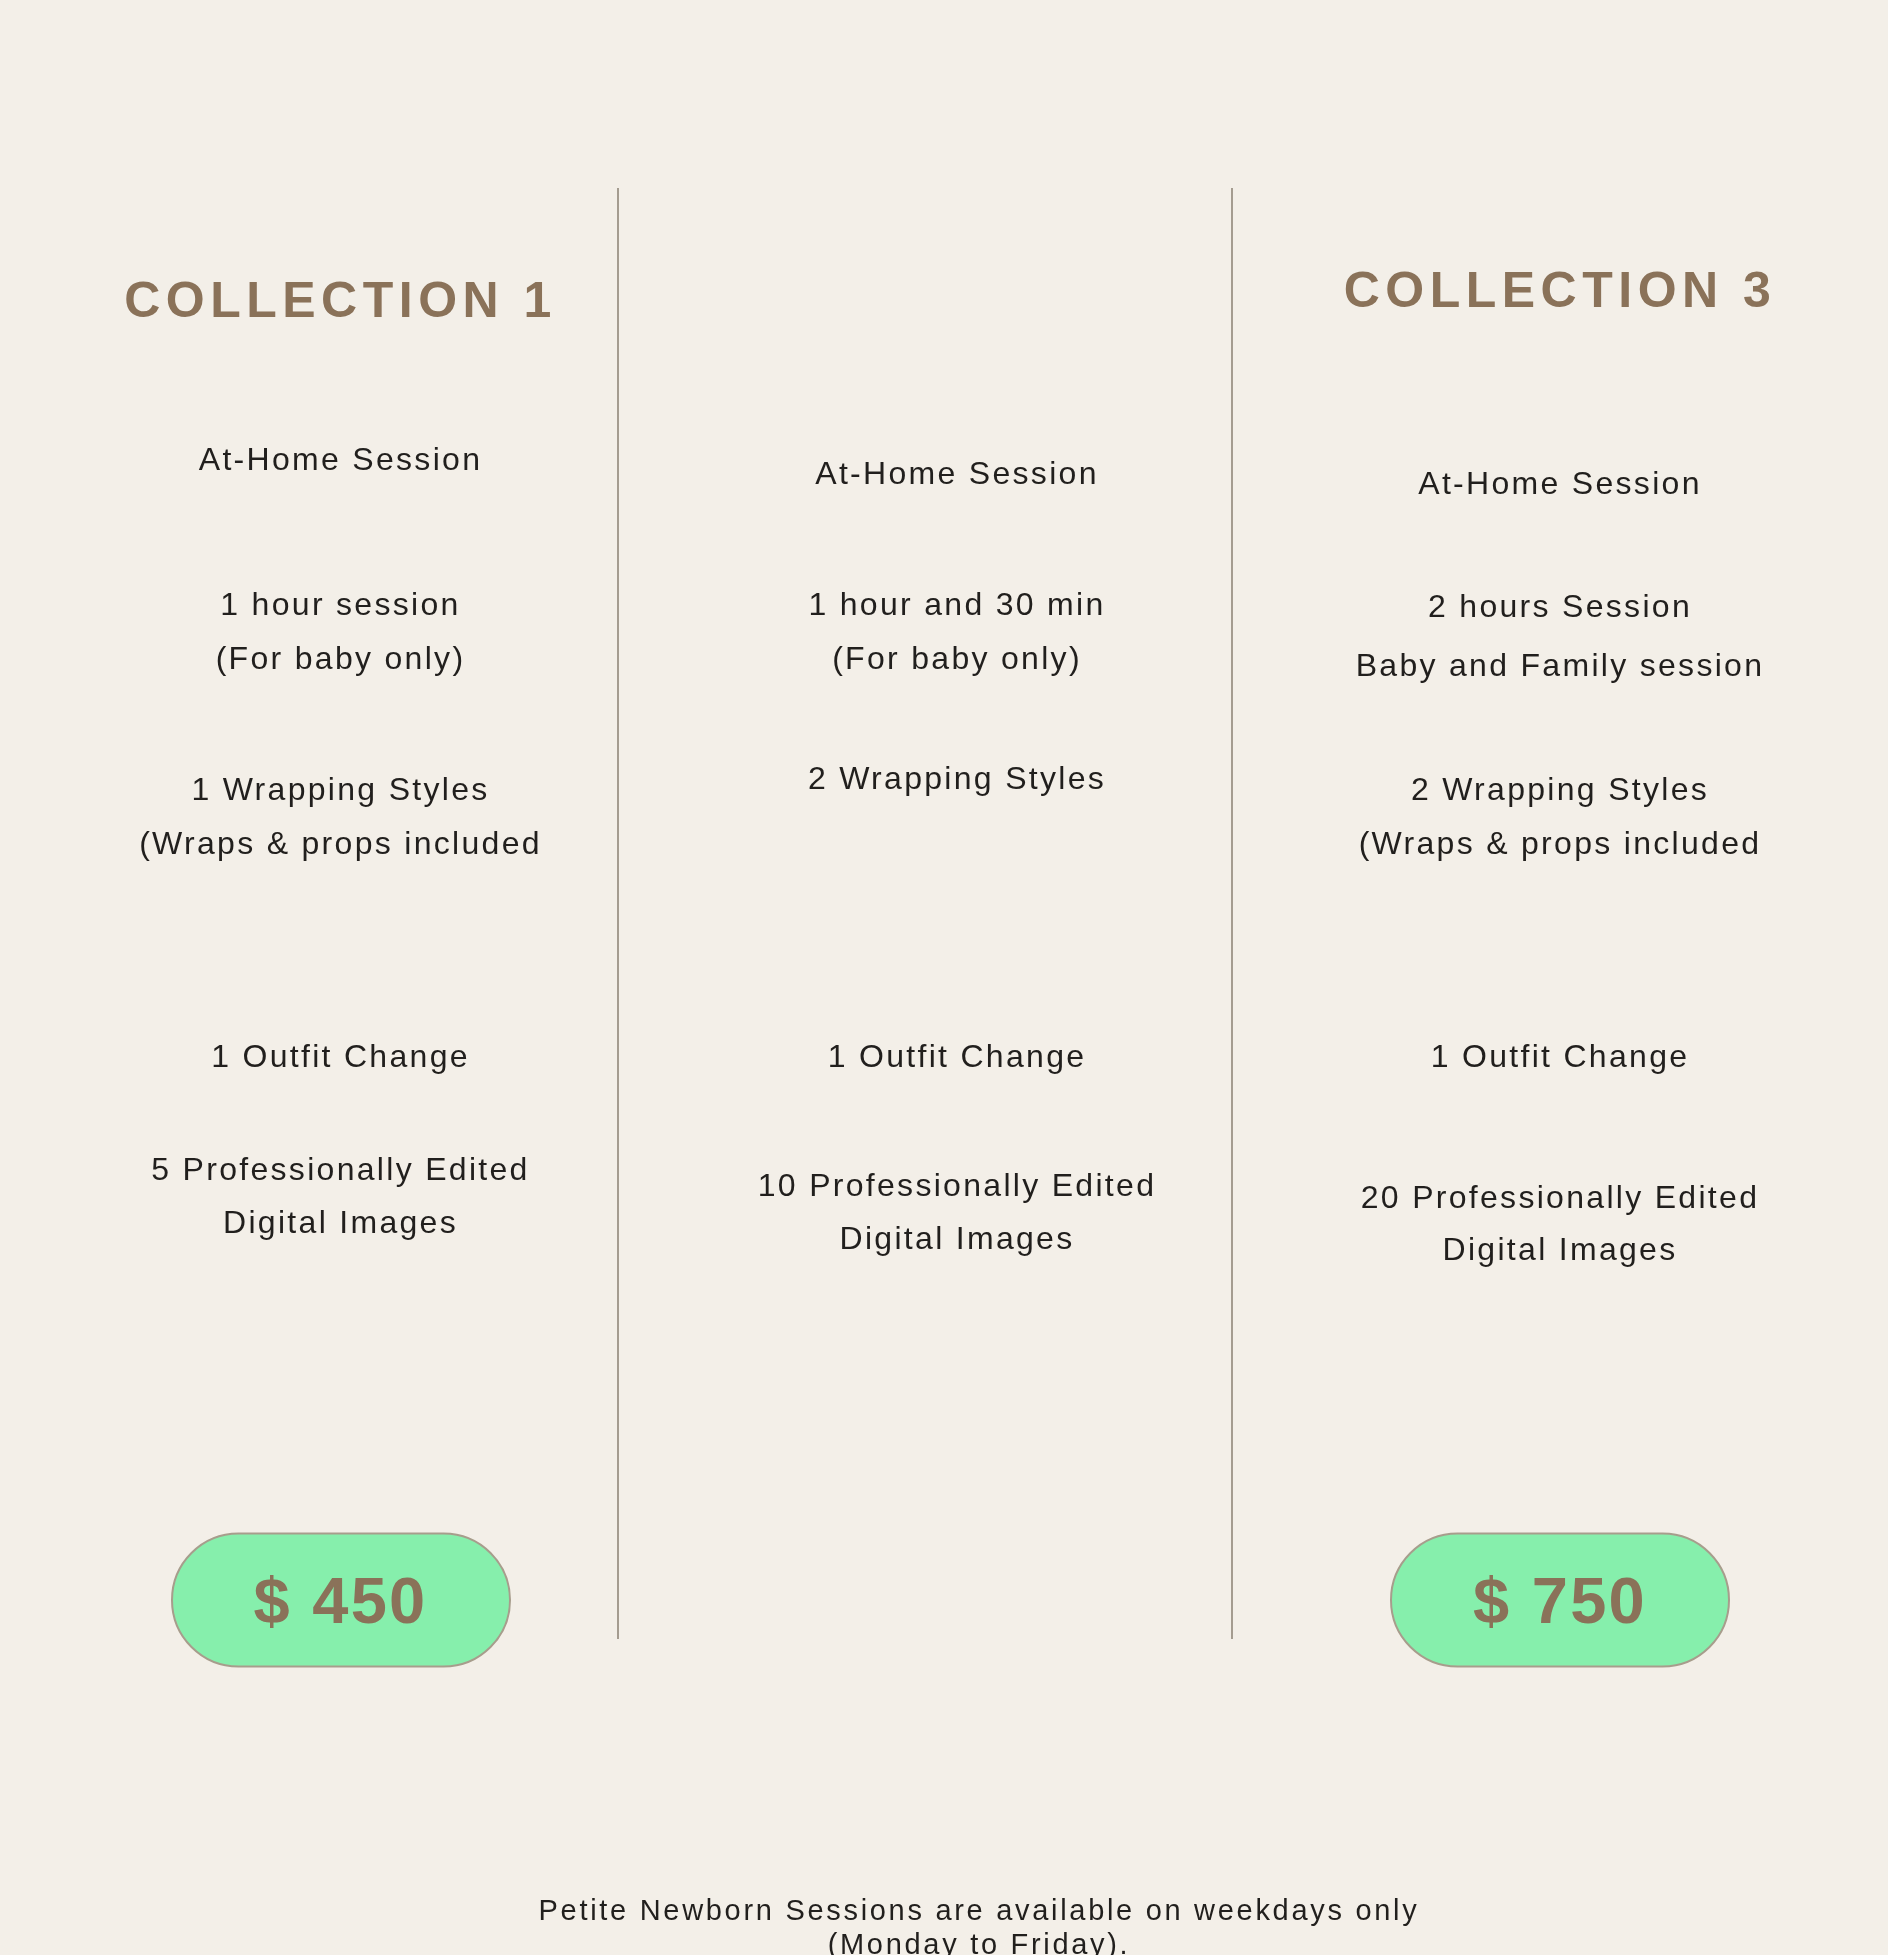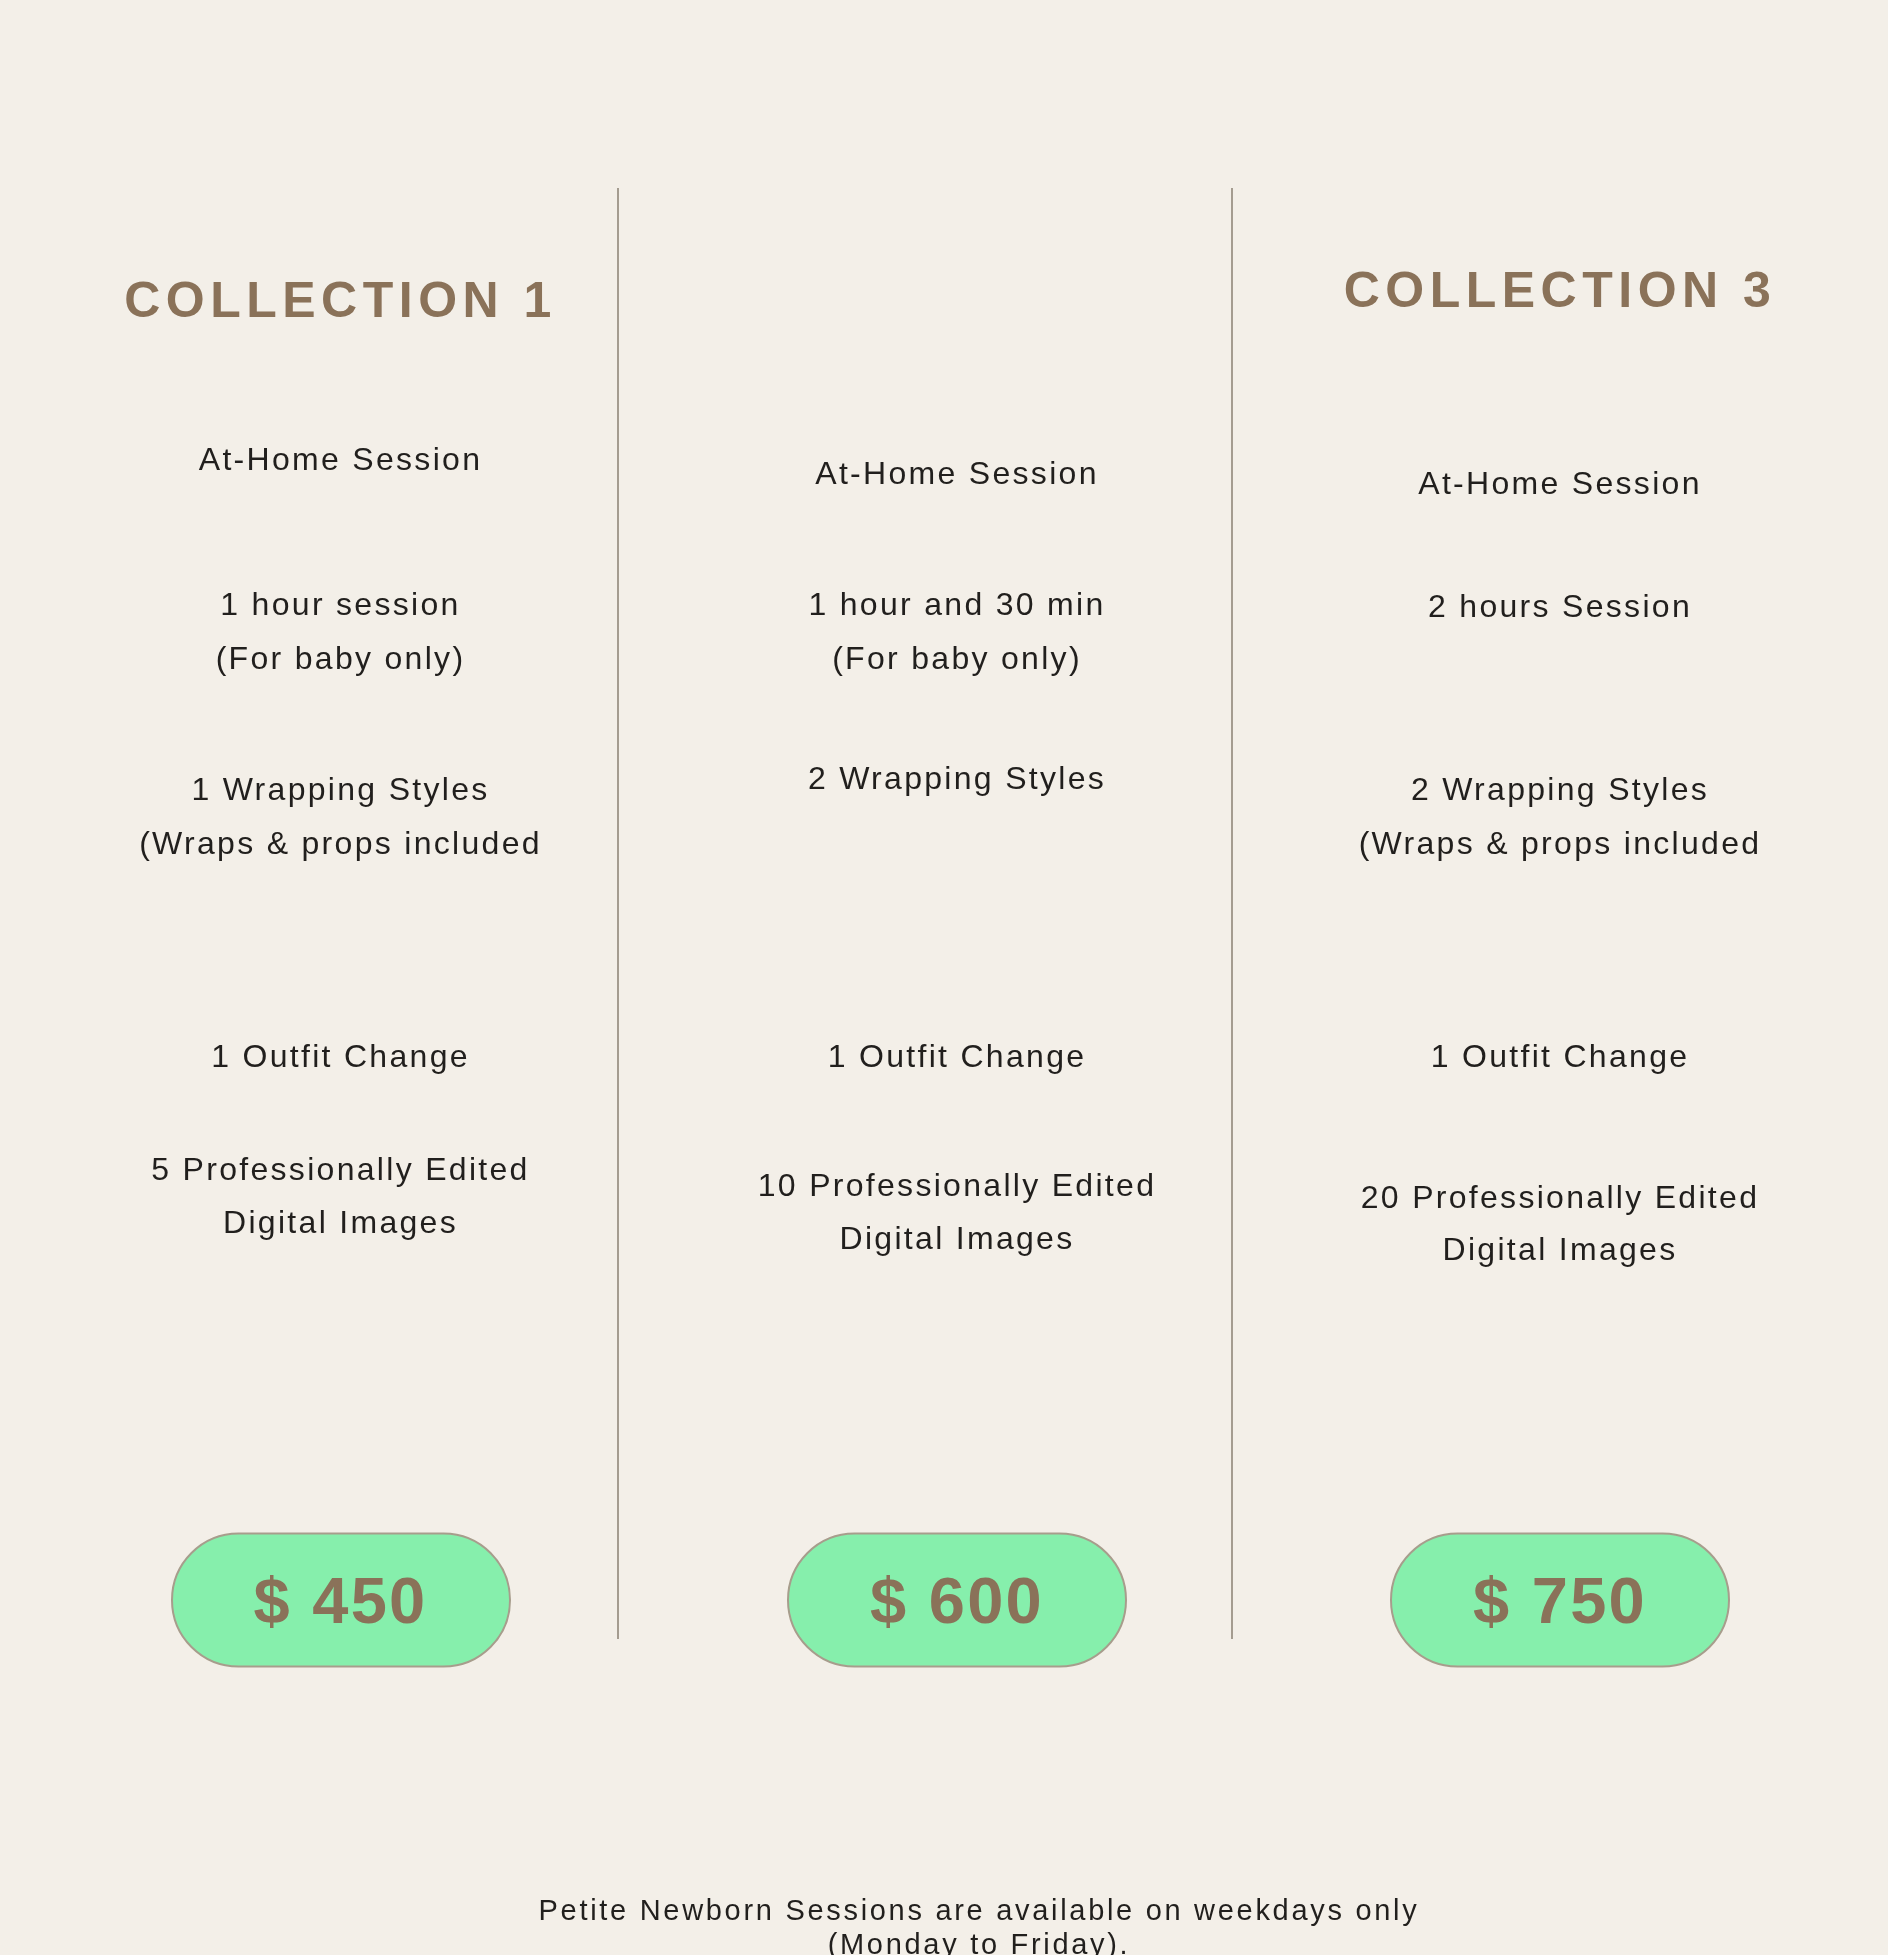--- a/index.html
+++ b/index.html
@@ -137,29 +137,27 @@
   </div>
 
   <div class="col" id="col2">
     <div class="row body-text session">At-Home Session</div>
     <div class="row body-text dur1">1 hour and 30 min</div>
     <div class="row body-text dur2">(For baby only)</div>
     <div class="row body-text wrap1">2 Wrapping Styles</div>
     <div class="row body-text outfit">1 Outfit Change</div>
     <div class="row body-text img1">10 Professionally Edited</div>
     <div class="row body-text img2">Digital Images</div>
-    <div class="row pill-row">
-      <div class="price-pill">$ 600</div>
-    </div>
   </div>
 
   <div class="col" id="col3">
     <div class="row title">COLLECTION 3</div>
     <div class="row body-text session">At-Home Session</div>
     <div class="row body-text dur1">2 hours  Session</div>
+    <div class="row body-text dur2">Baby and Family session</div>
     <div class="row body-text wrap1">2 Wrapping Styles</div>
     <div class="row body-text wrap2">(Wraps &amp; props included</div>
     <div class="row body-text outfit">1 Outfit Change</div>
     <div class="row body-text img1">20 Professionally Edited</div>
     <div class="row body-text img2">Digital Images</div>
     <div class="row pill-row">
       <div class="price-pill">$ 750</div>
     </div>
   </div>
 

